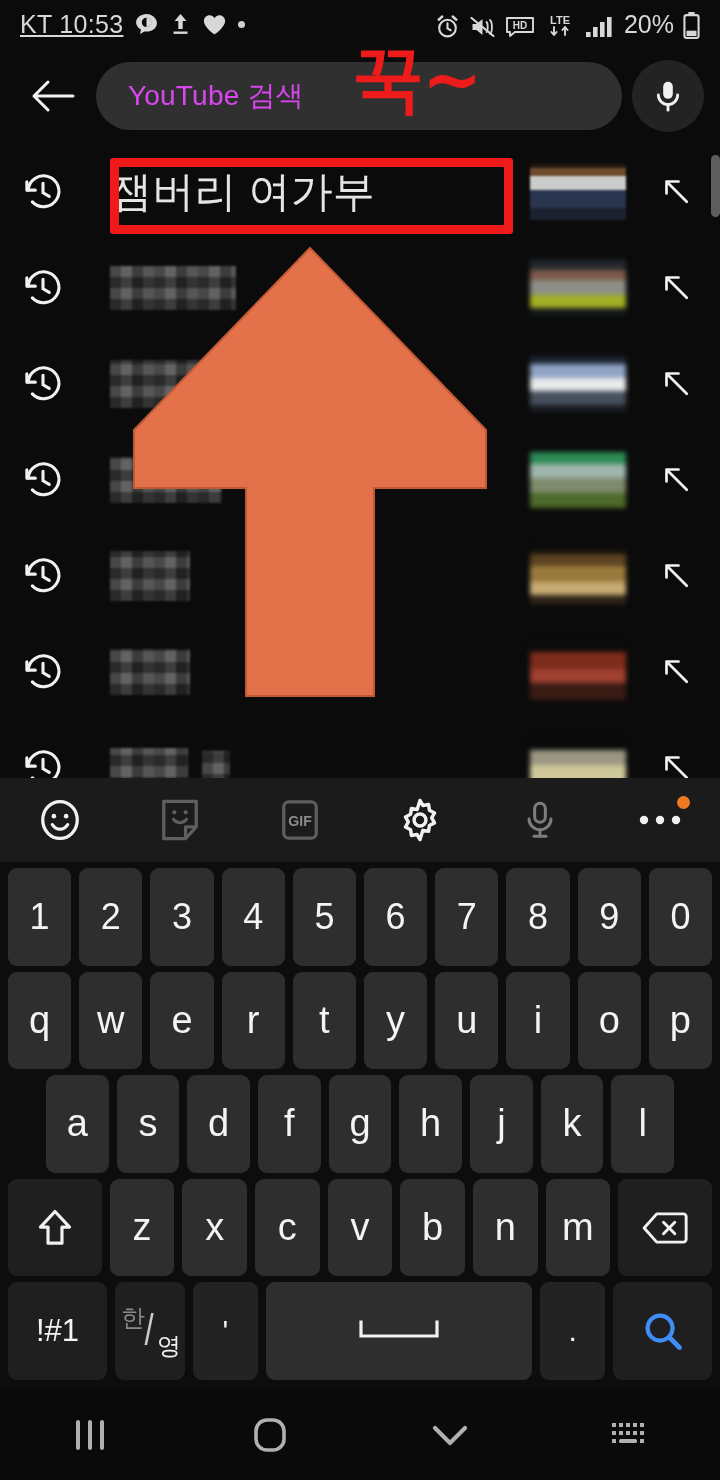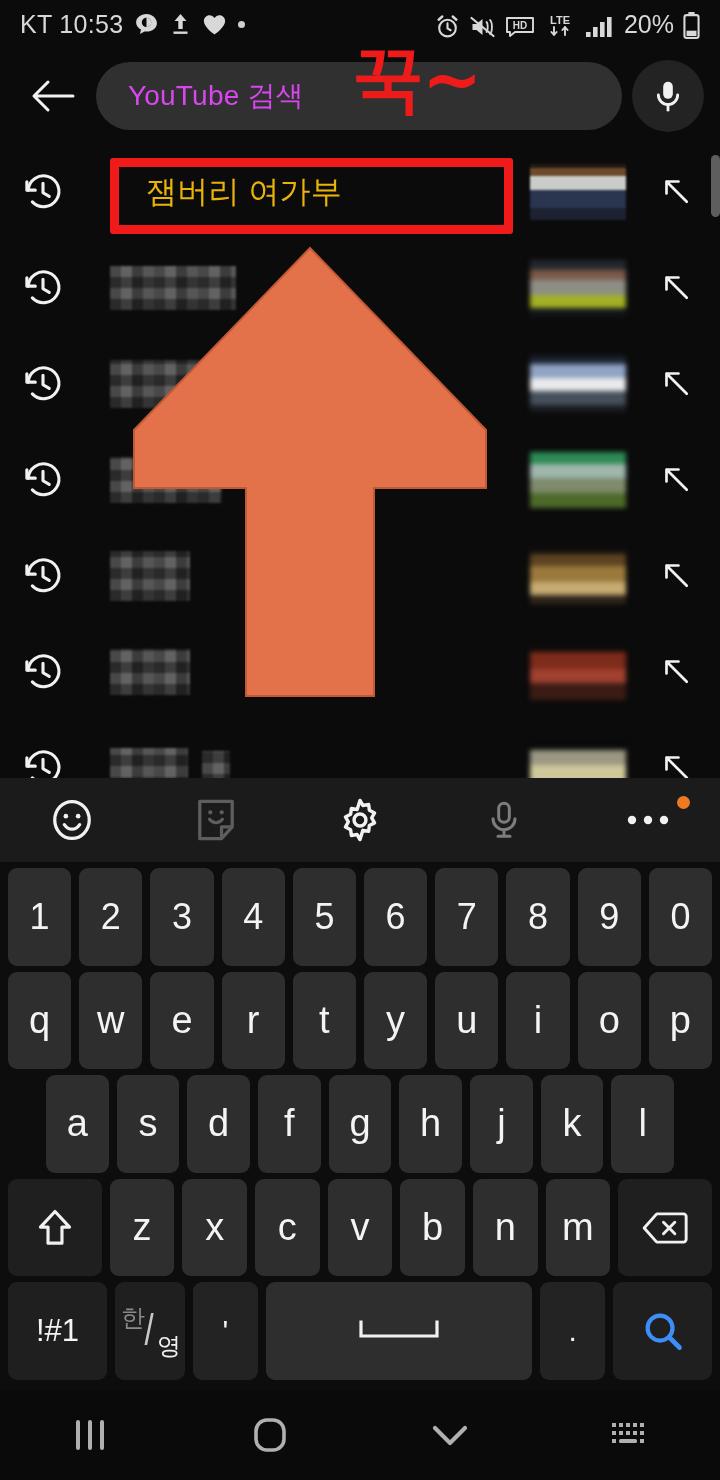--- a/index.html
+++ b/index.html
@@ -21,21 +21,21 @@
     position: absolute; left: 0; top: 0;
     width: 720px; height: 48px;
     background: #0b0b0b;
     display: flex; align-items: center;
     padding: 0 20px;
   }
   .sb-left { display: flex; align-items: center; gap: 11px; }
   .sb-right { display: flex; align-items: flex-end; gap: 9px; margin-left: auto; }
   .sb-text {
     color: #d8d8d8; font-size: 25px; letter-spacing: .3px;
-    font-family: "Liberation Sans", sans-serif; white-space: nowrap;
+    font-family: "Liberation Sans", sans-serif; white-space: nowrap; text-decoration: underline;
   }
   .sb-ico { display:block; }
   .sb-dot { width: 7px; height: 7px; border-radius: 50%; background: #cfcfcf; }
   .sb-pct { color:#d8d8d8; font-size: 25px; }
 
   
   #searchbar {
     position: absolute; left: 0; top: 48px;
     width: 720px; height: 96px;
     display: flex; align-items: center;
@@ -65,21 +65,21 @@
     position: absolute; left: 0; top: 144px;
     width: 720px; height: 634px;
     background: #0b0b0b; overflow: hidden;
   }
   .sugg-row {
     position: relative;
     height: 96px; display: flex; align-items: center;
   }
   .sugg-ico { width: 86px; display: flex; justify-content: center; align-items: center; }
   .sugg-text-wrap { flex: 1; padding-left: 24px; display: flex; align-items: center; }
-  .sugg-text { color: #eab308; font-size: 31px; letter-spacing: .2px; margin-left: 36px; }
+  .sugg-text { color: #e5e5e5; font-size: 42px; letter-spacing: .2px; }
   
   .mosaic {
     display: inline-block;
     background:
       repeating-linear-gradient(90deg,#4a4a4a 0 11px,#6d6d6d 11px 22px,#3a3a3a 22px 33px,#5c5c5c 33px 44px),
       repeating-linear-gradient(0deg,#00000055 0 11px,#ffffff11 11px 22px);
     background-blend-mode: overlay;
     filter: blur(1.2px);
     opacity: .82;
   }
@@ -423,20 +423,26 @@
         <path d="M8 14.4c1.1 1.6 2.4 2.4 4 2.4s2.9-.8 4-2.4" stroke="#f1f1f1" stroke-width="1.7" fill="none" stroke-linecap="round"></path>
       </svg>
     </div>
     <div class="kbt-item">
       <svg width="42" height="46" viewBox="0 0 22 24">
         <path d="M2.5 2.2h17v13.4l-5.6 6.2H2.5z" fill="none" stroke="#5e5e5e" stroke-width="1.7" stroke-linejoin="round"></path>
         <path d="M19.5 15.6h-5.6v6.2" fill="none" stroke="#5e5e5e" stroke-width="1.7" stroke-linejoin="round"></path>
         <circle cx="8" cy="8" r="1.1" fill="#5e5e5e"></circle>
         <circle cx="14" cy="8" r="1.1" fill="#5e5e5e"></circle>
         <path d="M7.6 11.6c.9 1.2 2 1.8 3.4 1.8s2.5-.6 3.4-1.8" stroke="#5e5e5e" stroke-width="1.6" fill="none" stroke-linecap="round"></path>
+      </svg>
+    </div>
+    <div class="kbt-item">
+      <svg width="42" height="46" viewBox="0 0 22 24">
+        <rect x="2.5" y="2.5" width="17" height="19" rx="2.6" fill="none" stroke="#5e5e5e" stroke-width="1.7"></rect>
+        <text x="11" y="15" font-size="7.4" font-family="Liberation Sans" font-weight="bold" fill="#8c8c8c" text-anchor="middle">GIF</text>
       </svg>
     </div>
     <div class="kbt-item">
       <svg width="46" height="46" viewBox="0 0 24 24">
         <path d="M12 1.8l1.5 2.6 3-.5.4 3 2.7 1.4-1.5 2.6 1.5 2.6-2.7 1.4-.4 3-3-.5L12 22.2l-1.5-2.6-3 .5-.4-3-2.7-1.4L5.9 13 4.4 10.4l2.7-1.4.4-3 3 .5z" fill="none" stroke="#f1f1f1" stroke-width="1.8" stroke-linejoin="round"></path>
         <circle cx="12" cy="12" r="3.1" fill="none" stroke="#f1f1f1" stroke-width="1.8"></circle>
       </svg>
     </div>
     <div class="kbt-item">
       <svg width="40" height="44" viewBox="0 0 24 24">

